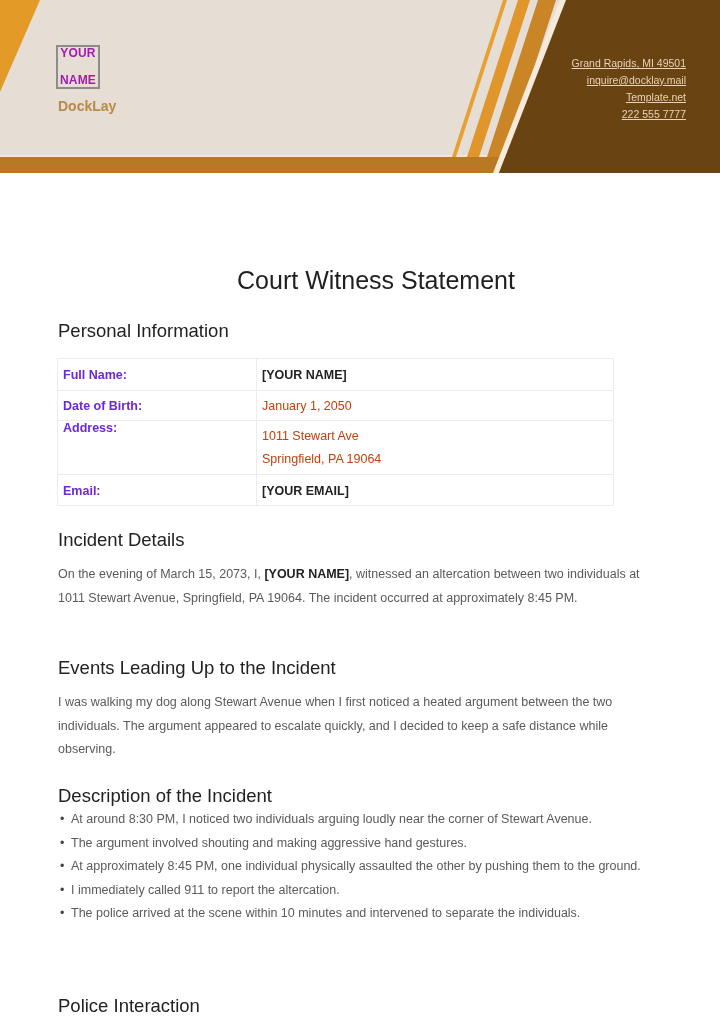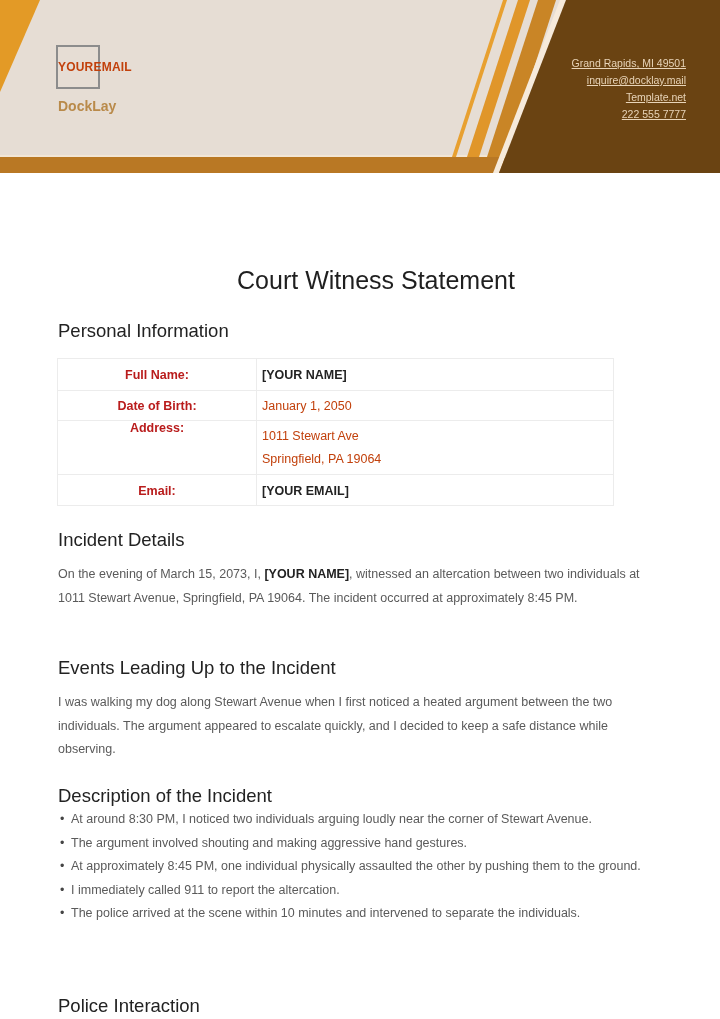--- a/index.html
+++ b/index.html
@@ -1,32 +1,32 @@
 <!DOCTYPE html>
 <html><head>
 <meta charset="utf-8">
 <style>
   html, body { margin:0; padding:0; }
   body { width:720px; height:1019px; background:#ffffff; position:relative; overflow:hidden;
          font-family:"Liberation Sans", "DejaVu Sans", sans-serif; color:#2b2b2b; }
   .header { position:absolute; left:0; top:0; width:720px; height:173px; }
   .header svg { position:absolute; left:0; top:0; }
   .logo-box { position:absolute; left:56px; top:45px; width:44px; height:44px; border:2px solid #8c8c8c;
-              box-sizing:border-box; display:flex; flex-direction:row; align-items:center; justify-content:space-between;
-              font-size:12px; line-height:13px; color:#c2410c; font-weight:bold; letter-spacing:0.2px; }
+              box-sizing:border-box; display:flex; flex-direction:column; align-items:center; justify-content:space-between;
+              font-size:12px; line-height:13px; color:#a21caf; font-weight:bold; letter-spacing:0.2px; }
   .brand { position:absolute; left:58px; top:98px; font-size:14px; font-weight:bold; color:#b98a4a; }
   .contact { position:absolute; right:34px; top:55px; text-align:right; font-size:10.5px; line-height:17px; color:#e8d4b8;text-decoration:underline; }
   .contact div { white-space:nowrap; }
 
   .title { position:absolute; left:16px; width:720px; top:266px; text-align:center; font-size:25px; color:#1f1f1f; }
   h2 { position:absolute; left:58px; margin:0; font-size:18.5px; font-weight:normal; color:#222; }
 
   table.info { position:absolute; left:57px; top:358px; width:557px; border-collapse:collapse; font-size:12.5px; }
   table.info td { border:1px solid #ececec; padding:0 5px; vertical-align:top; }
-  table.info td.lbl { width:188px; font-weight:bold; color:#b91c1c;text-align:center; }
+  table.info td.lbl { width:188px; font-weight:bold; color:#6d28d9; }
   table.info td.val { color:#c2410c; }
   table.info td.val.bold { font-weight:bold; color:#222; }
 
   p.para { position:absolute; left:58px; width:610px; margin:0; font-size:12.5px; line-height:23.5px; color:#5a5a5a; }
   p.para b { color:#222; }
   ul.bullets { position:absolute; left:58px; width:610px; margin:0; padding:0; list-style:none; font-size:12.5px; line-height:23.5px; color:#5a5a5a; }
   ul.bullets li { position:relative; padding-left:13px; }
   ul.bullets li::before { content:"\2022"; position:absolute; left:2px; top:0; color:#444; }
 </style>
 </head>
@@ -45,21 +45,21 @@
     <polygon points="518,0 530,0 479,157 467,157" fill="#e0962a"></polygon>
     <polygon points="538,0 556,0 505,157 487,157" fill="#c98526"></polygon>
 
     <polygon points="560,0 566,0 499,173 493,173" fill="#f6eadb"></polygon>
 
     <polygon points="566,0 720,0 720,173 499,173" fill="#6a4312"></polygon>
   </svg>
 
   <div class="logo-box">
     <span>YOUR</span>
-    <span>EMAIL</span>
+    <span>NAME</span>
   </div>
   <div class="brand">DockLay</div>
 
   <div class="contact">
     <div>Grand Rapids, MI 49501</div>
     <div>inquire@docklay.mail</div>
     <div>Template.net</div>
     <div>222 555 7777</div>
   </div>
 </div>

